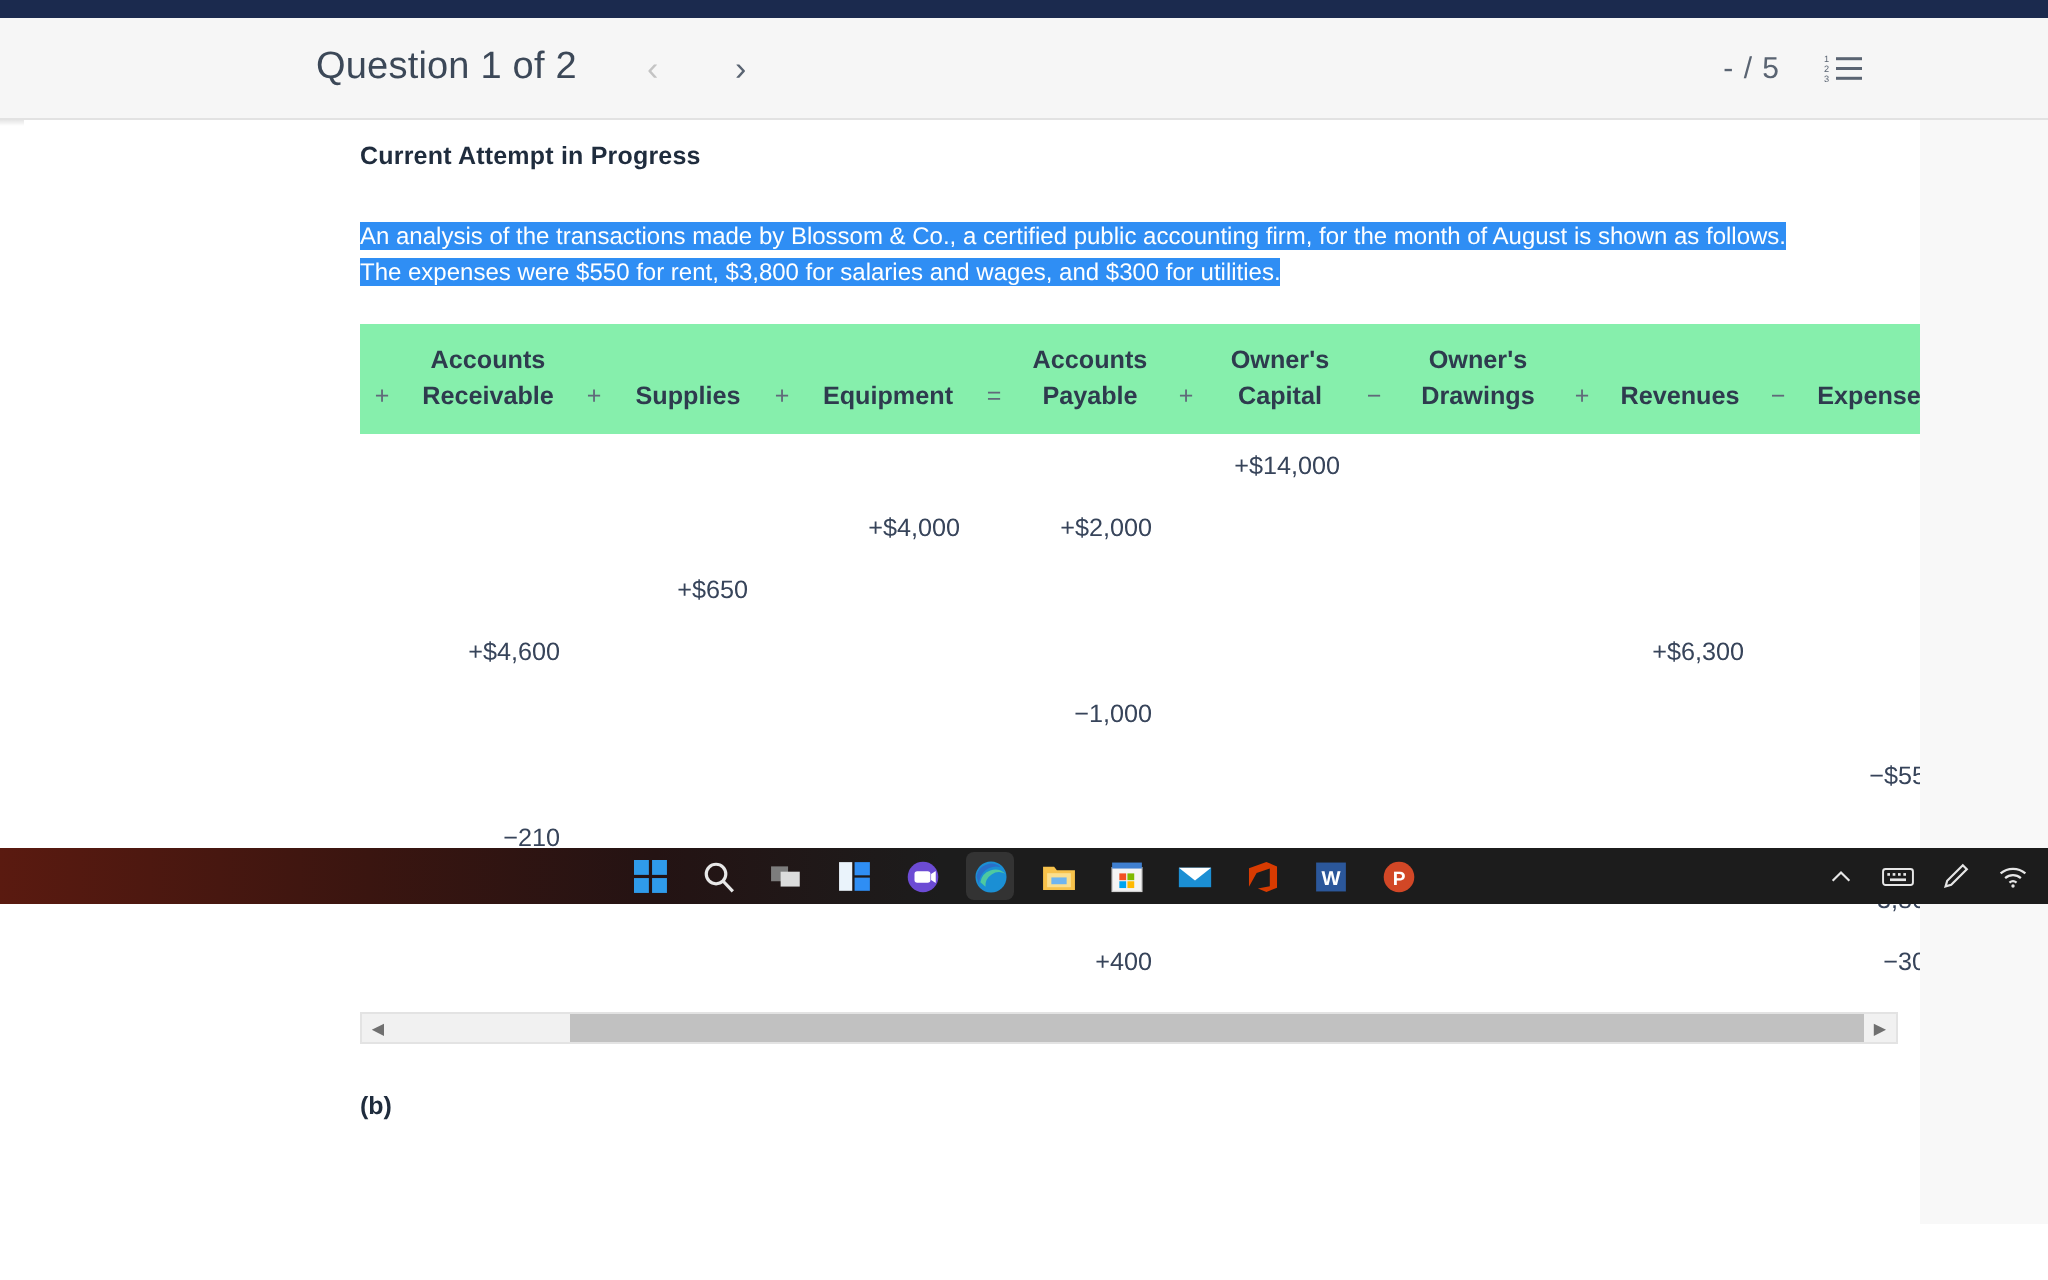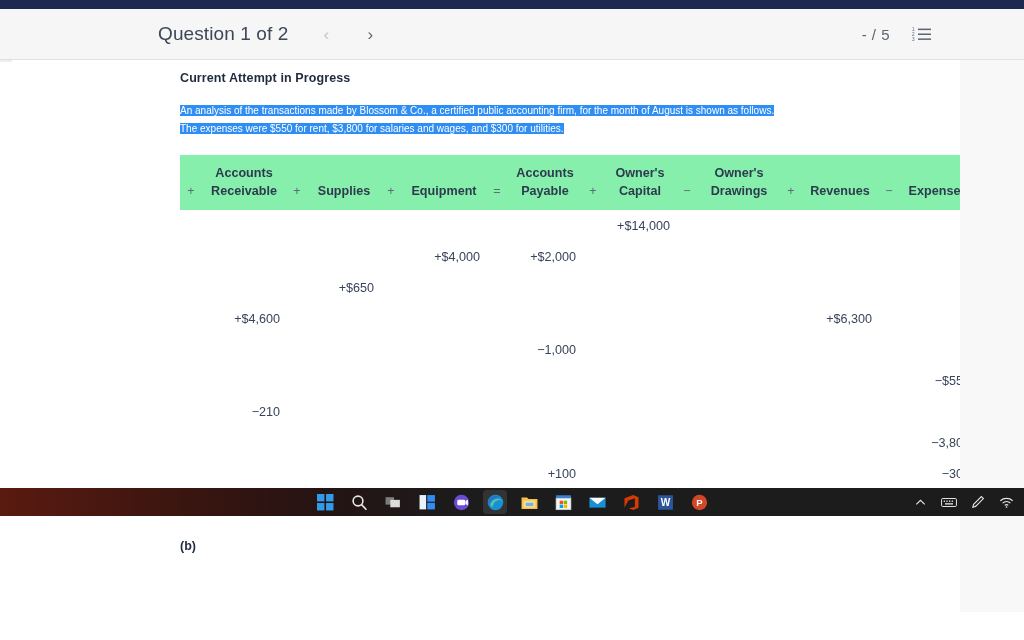--- a/index.html
+++ b/index.html
@@ -2,21 +2,21 @@
 <html><head>
 <meta charset="utf-8">
 <style>
   * { box-sizing: border-box; margin: 0; padding: 0; }
   html, body {
     width: 1024px; height: 640px;
     font-family: "Liberation Sans", sans-serif;
     background: #ffffff;
     overflow: hidden;
   }
-  #app { position: relative; width: 1024px; height: 516px; background:#ffffff; }
+  #app { position: relative; width: 1024px; height: 452px; background:#ffffff; }
 
   
   .top-strip {
     position: absolute; left:0; top:0; width:1024px; height:9px;
     background:#1b2a4e;
   }
 
   
   .header {
     position:absolute; left:0; top:9px; width:1024px; height:51px;
@@ -61,22 +61,22 @@
   }
 
   .content { padding-left:168px; padding-right:10px; }
 
   .attempt-label {
     font-size:12.5px; color:#1f2c3d; font-weight:700;
     padding-top:11px; letter-spacing:.1px;
   }
 
   .question-text {
-    margin-top:17px; max-width:770px;
-    font-size:10px; line-height:18px; color:#1f2c3d;
+    margin-top:24px; max-width:770px;
+    font-size:12px; line-height:18px; color:#1f2c3d;
   }
   .question-text span.hl {
     background:#2f8ef4; color:#ffffff;
     box-decoration-break: clone; -webkit-box-decoration-break: clone;
   }
 
   
   .table-wrap { margin-top:17px; width:769px; position:relative; }
   table.acct { width:769px; border-collapse:collapse; table-layout:fixed; }
   table.acct thead th {
@@ -400,21 +400,21 @@
                 <td>−3,800</td>
               </tr>
               <tr>
                 <td class="op"></td>
                 <td></td>
                 <td class="op"></td>
                 <td></td>
                 <td class="op"></td>
                 <td></td>
                 <td class="op"></td>
-                <td>+100</td>
+                <td>+400</td>
                 <td class="op"></td>
                 <td></td>
                 <td class="op"></td>
                 <td></td>
                 <td class="op"></td>
                 <td></td>
                 <td class="op"></td>
                 <td>−300</td>
               </tr>
             </tbody>

